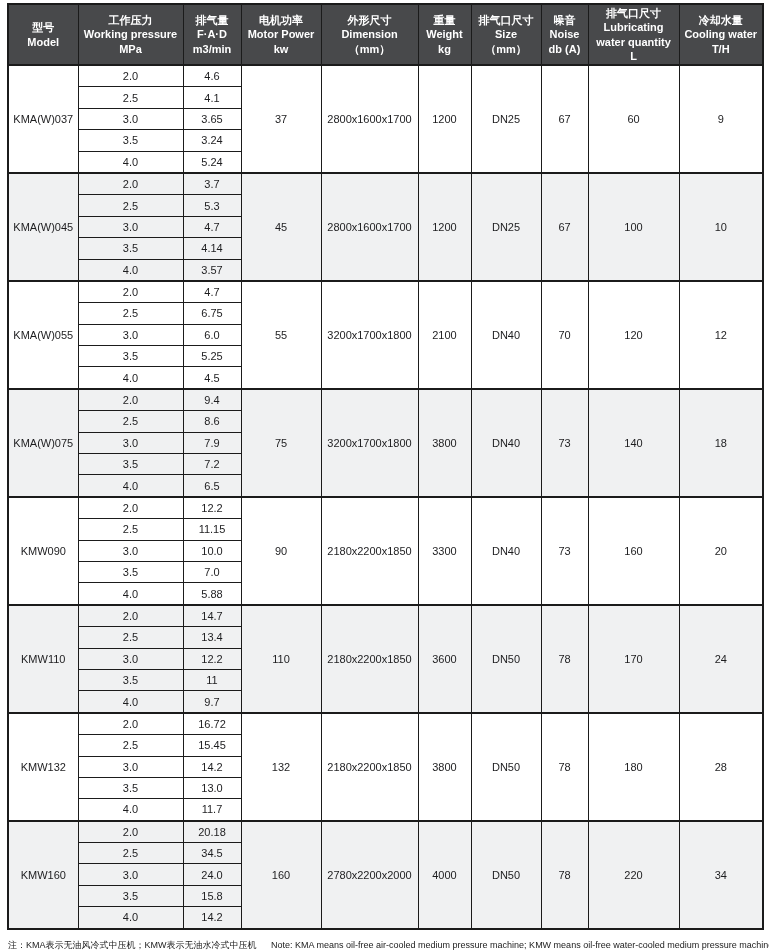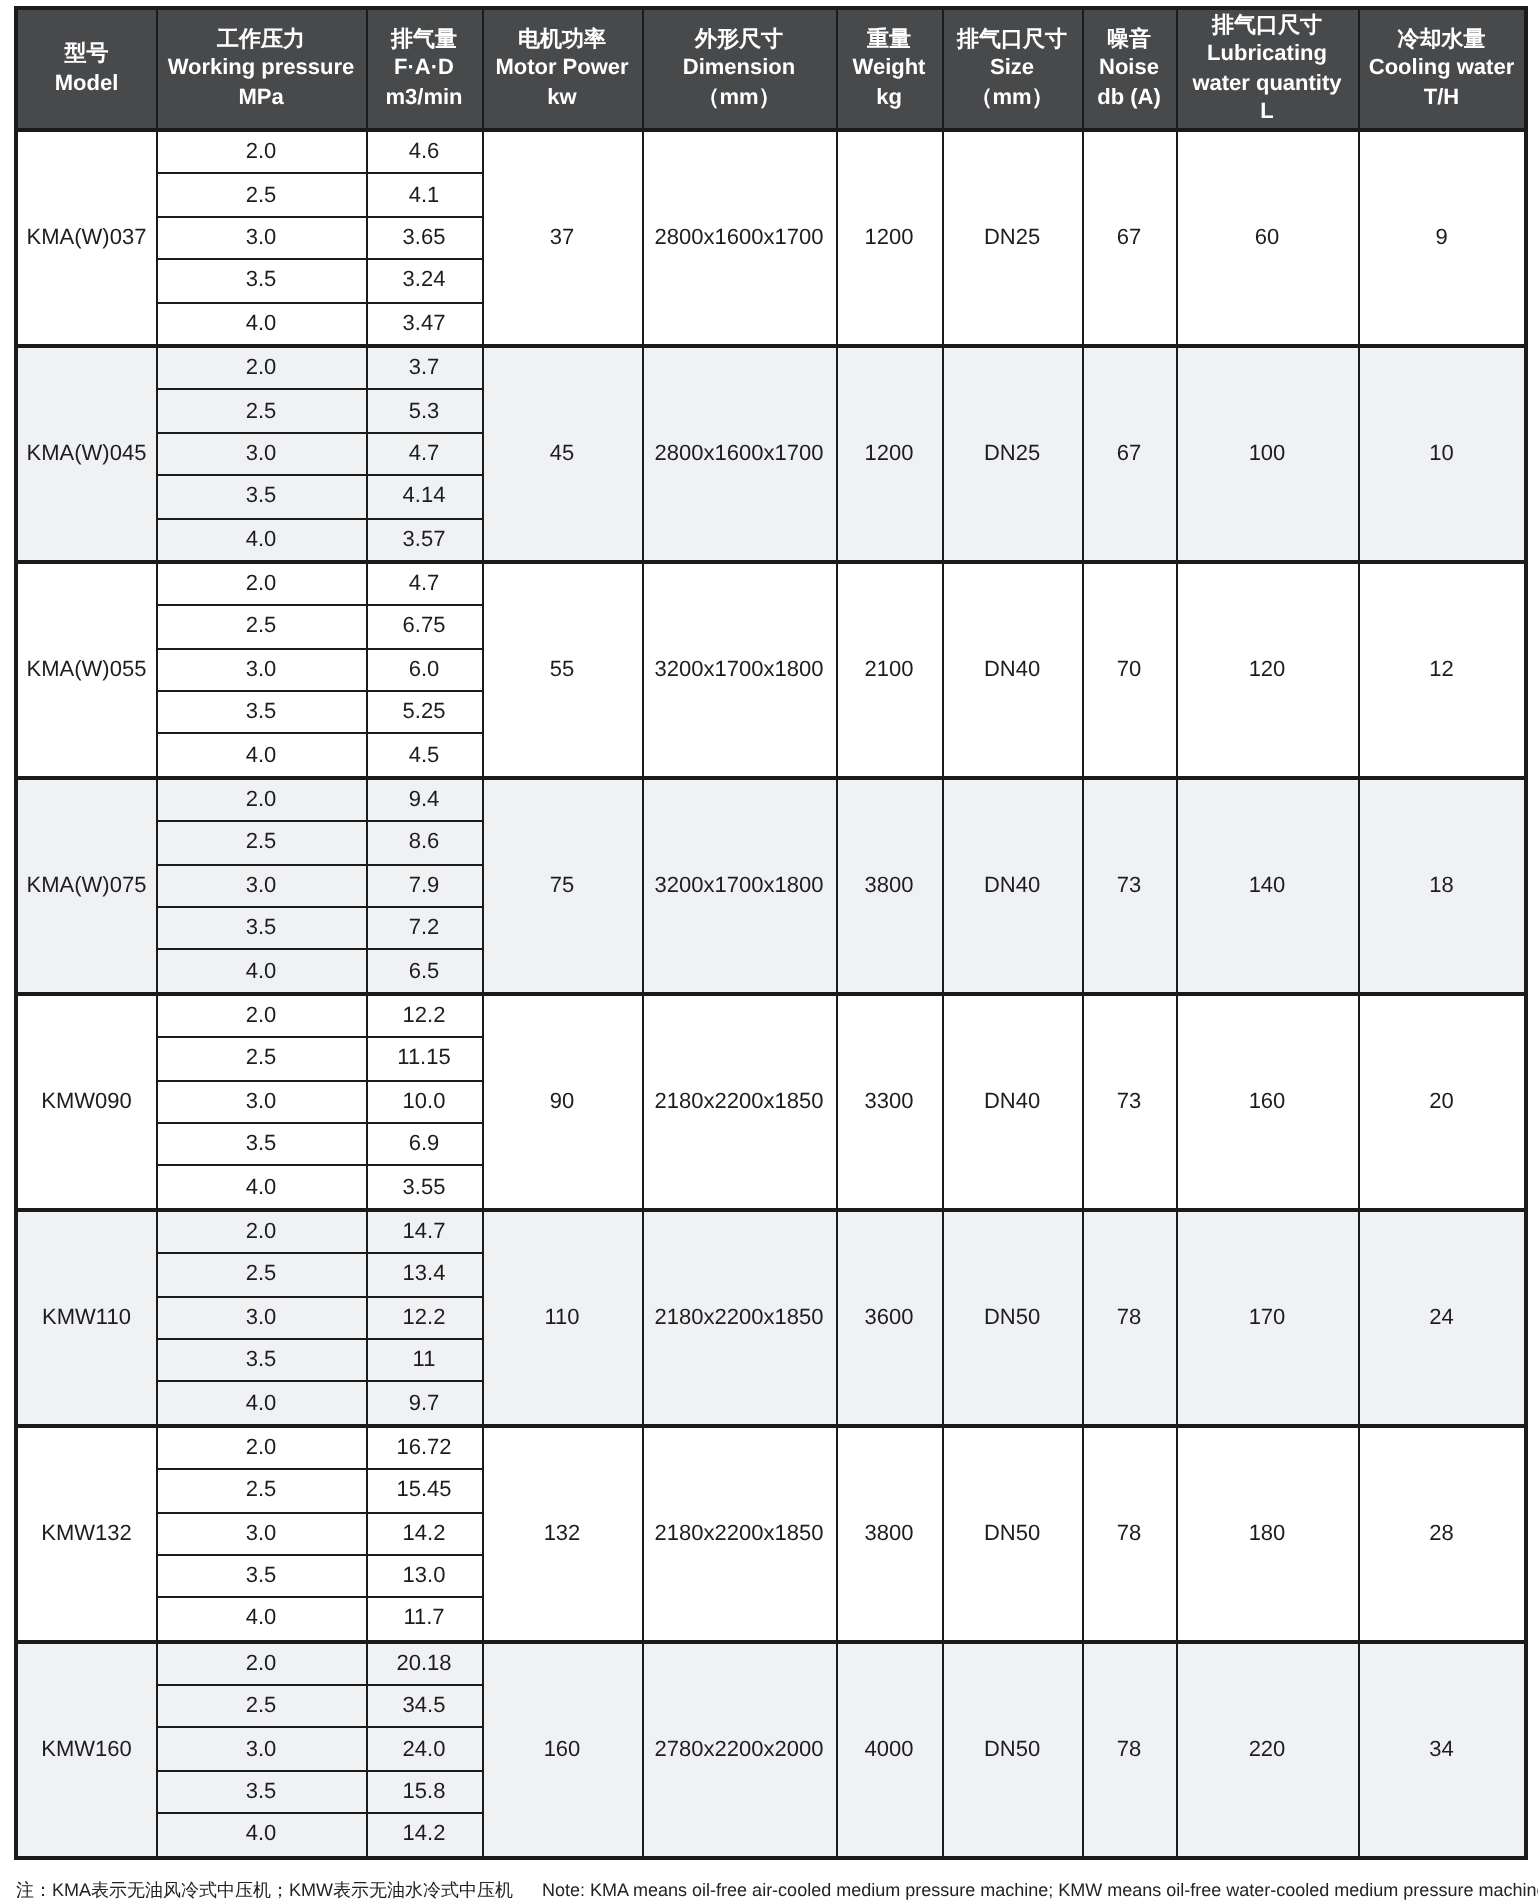--- a/index.html
+++ b/index.html
@@ -147,21 +147,21 @@
         <tr>
           <td>3.0</td>
           <td>3.65</td>
         </tr>
         <tr>
           <td>3.5</td>
           <td>3.24</td>
         </tr>
         <tr>
           <td>4.0</td>
-          <td>3.47</td>
+          <td>5.24</td>
         </tr>
         <tr class="sec-top">
           <td rowspan="5" class="stripe">KMA(W)045</td>
           <td class="stripe">2.0</td>
           <td class="stripe">3.7</td>
           <td rowspan="5" class="stripe">45</td>
           <td rowspan="5" class="stripe">2800x1600x1700</td>
           <td rowspan="5" class="stripe">1200</td>
           <td rowspan="5" class="stripe">DN25</td>
           <td rowspan="5" class="stripe">67</td>
@@ -255,25 +255,25 @@
         <tr>
           <td>2.5</td>
           <td>11.15</td>
         </tr>
         <tr>
           <td>3.0</td>
           <td>10.0</td>
         </tr>
         <tr>
           <td>3.5</td>
-          <td>6.9</td>
+          <td>7.0</td>
         </tr>
         <tr>
           <td>4.0</td>
-          <td>3.55</td>
+          <td>5.88</td>
         </tr>
         <tr class="sec-top">
           <td rowspan="5" class="stripe">KMW110</td>
           <td class="stripe">2.0</td>
           <td class="stripe">14.7</td>
           <td rowspan="5" class="stripe">110</td>
           <td rowspan="5" class="stripe">2180x2200x1850</td>
           <td rowspan="5" class="stripe">3600</td>
           <td rowspan="5" class="stripe">DN50</td>
           <td rowspan="5" class="stripe">78</td>

